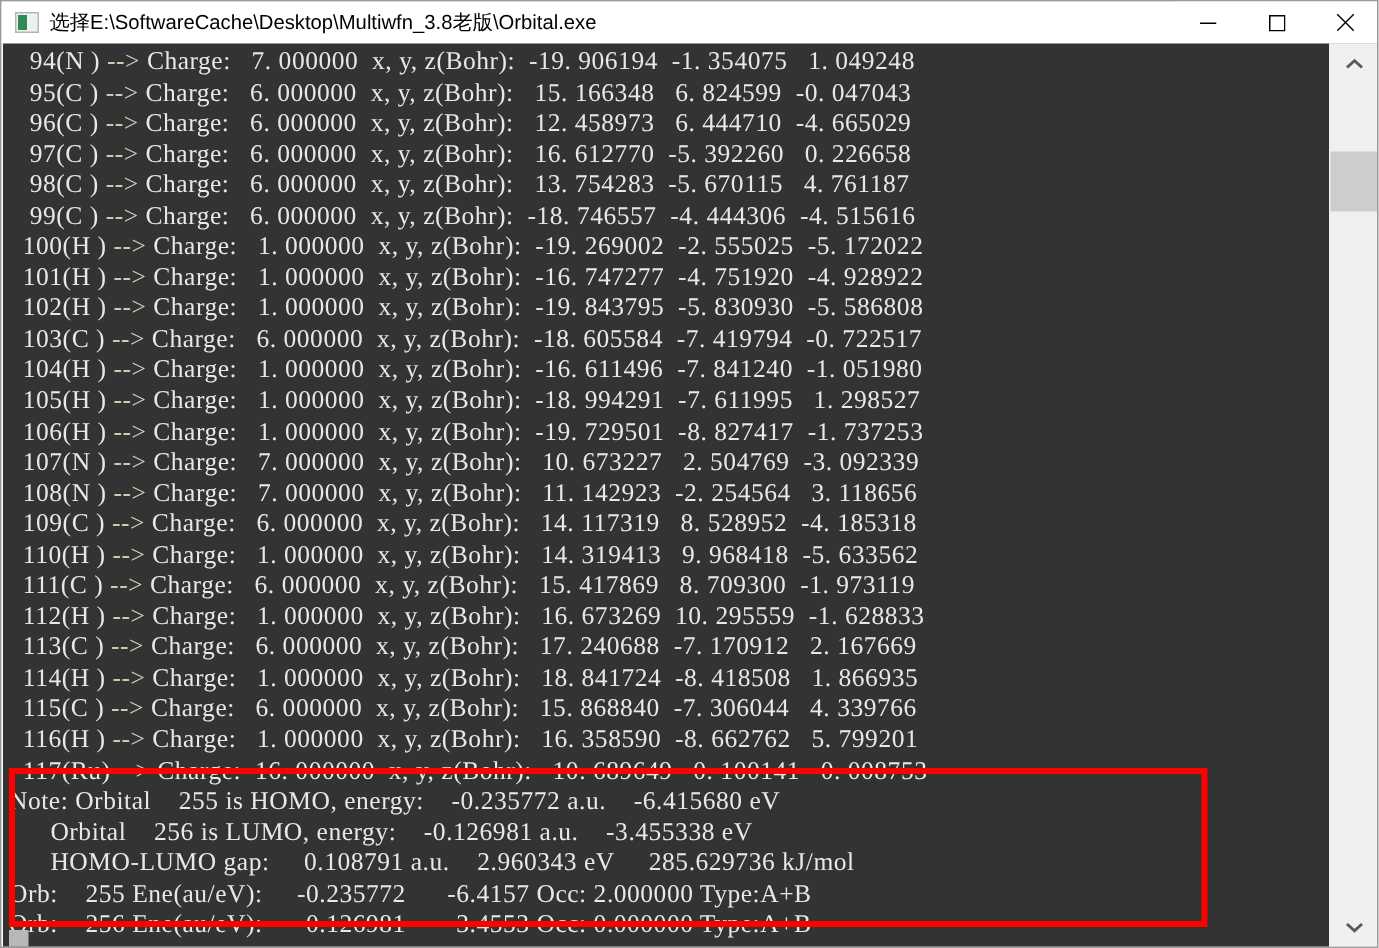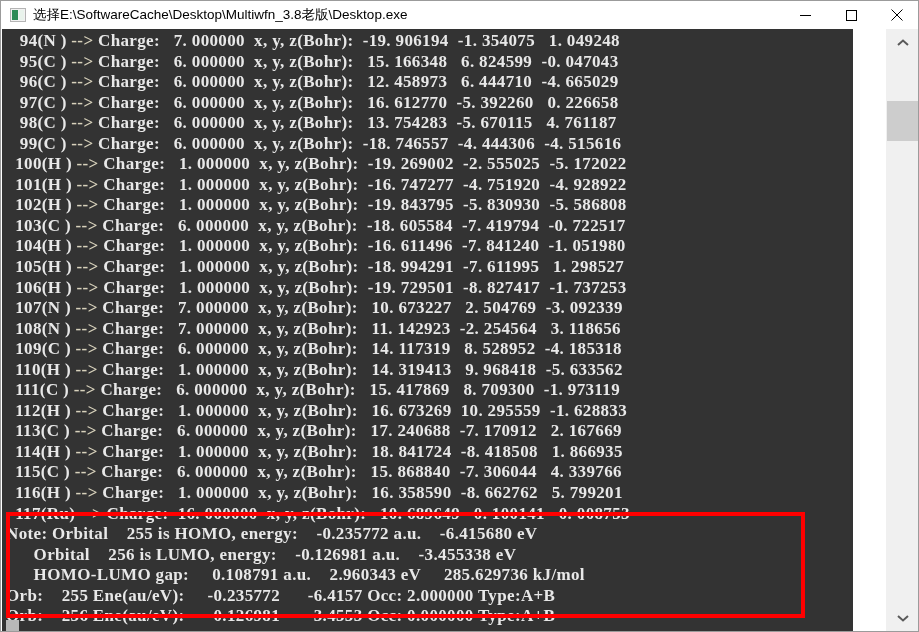--- a/index.html
+++ b/index.html
@@ -80,25 +80,24 @@
     justify-content: center;
     background: #ffffff;
   }
   .win-btn svg { display: block; }
 
   
   #console-area {
     position: absolute;
     left: 1px;
     top: 28px;
-    width: 851px;
+    width: 917px;
     height: 603px;
     background: #333333;
     overflow: hidden;
-    font-weight: bold;
   }
 
   #console-text {
     position: absolute;
     left: 0;
     top: 0;
     width: 885px;
     height: 603px;
     color: #e8e8e8;
     font-family: "Liberation Serif", serif;
@@ -175,21 +174,21 @@
     background: #b8b8b8;
   }
 </style>
 </head>
 <body>
 
 <div id="app-window">
 
   <div id="title-bar">
     <div id="title-icon"></div>
-    <div id="title-text">选择E:\SoftwareCache\Desktop\Multiwfn_3.8老版\Desktop.exe</div>
+    <div id="title-text">选择E:\SoftwareCache\Desktop\Multiwfn_3.8老版\Orbital.exe</div>
 
     <div id="win-controls">
       <div class="win-btn">
         <svg width="11" height="11" viewBox="0 0 11 11">
           <line x1="0" y1="5.5" x2="11" y2="5.5" stroke="#000" stroke-width="1"></line>
         </svg>
       </div>
       <div class="win-btn">
         <svg width="11" height="11" viewBox="0 0 11 11">
           <rect x="0.5" y="0.5" width="10" height="10" fill="none" stroke="#000" stroke-width="1"></rect>

